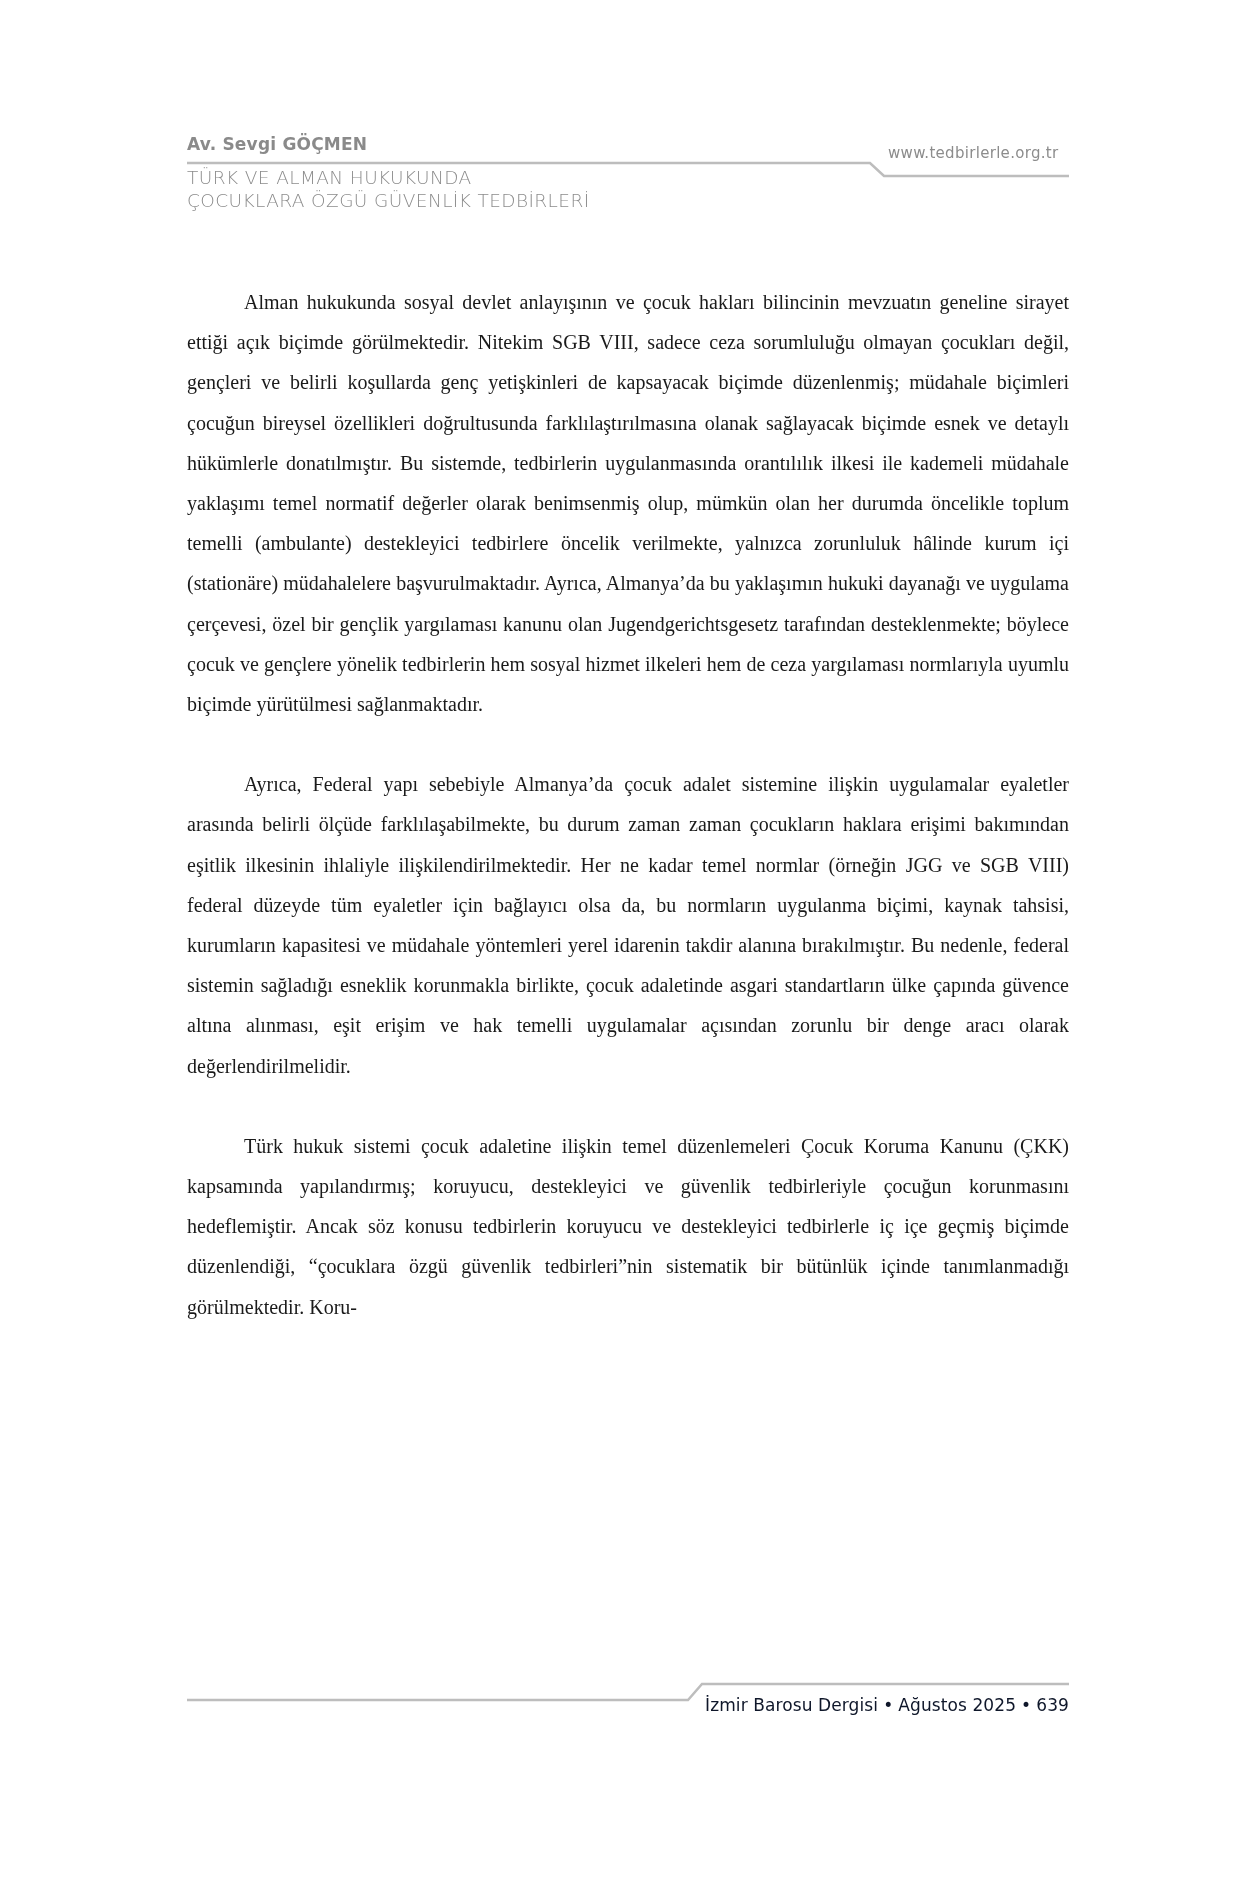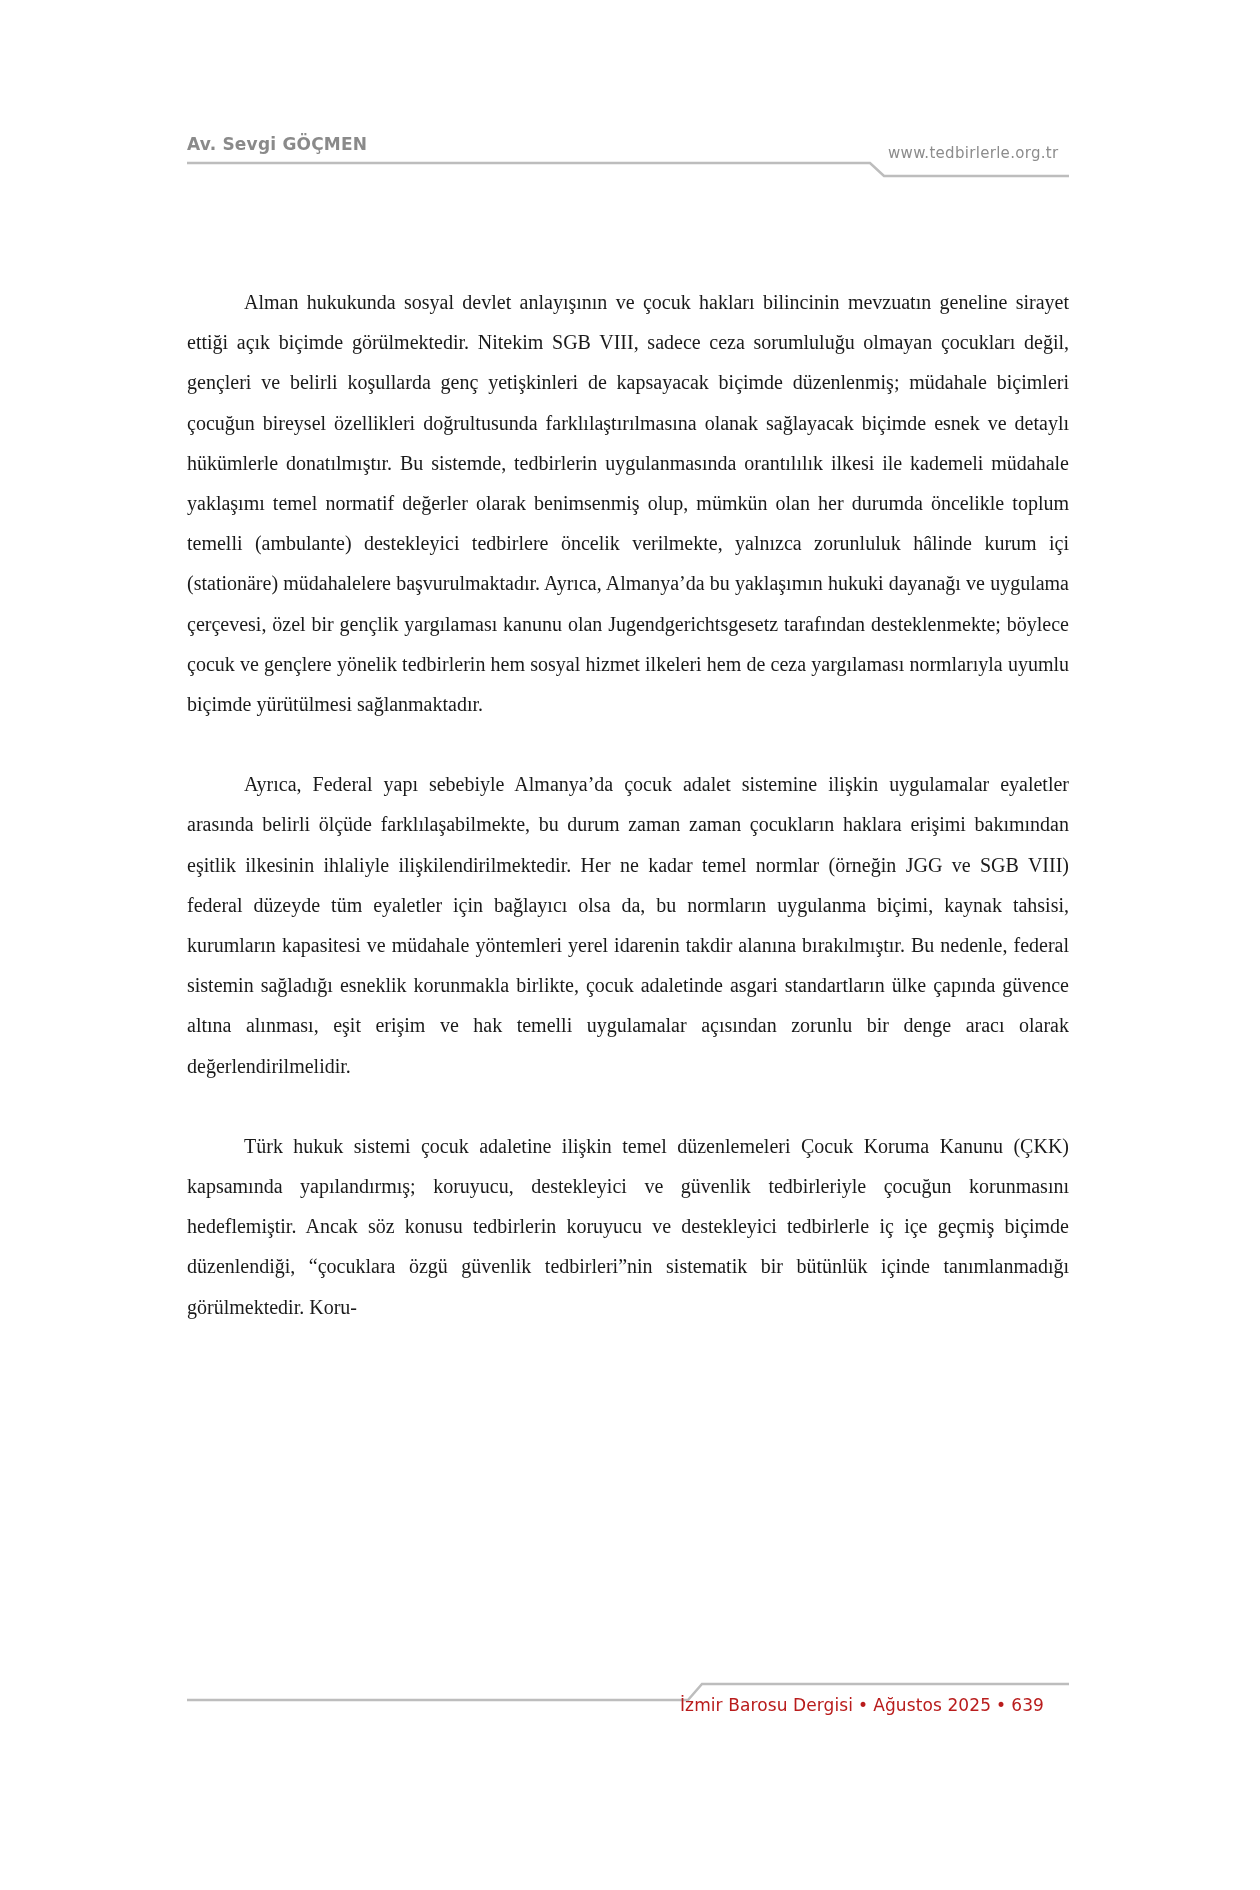--- a/index.html
+++ b/index.html
@@ -29,38 +29,42 @@
     font-family: "Liberation Serif", "DejaVu Serif", serif;
     font-size: 20px; line-height: 40.2px; color: #1a1a1a;
     text-align: justify; hyphens: manual;
   }
   .body-text p { margin: 0; text-indent: 57px; }
   .body-text p + p { margin-top: 40px; }
 
   .ftr {
     position: absolute; left: 680px; top: 1659px; width: 389px;
     font-family: "DejaVu Sans", sans-serif; font-size: 17px;
-    color: #b91c1c; text-align: left; white-space: nowrap; letter-spacing: 0.1px;
+    color: #0f172a; text-align: right; white-space: nowrap; letter-spacing: 0.1px;
   }
   .ftr .sep { margin: 0 5px; }
 </style>
 </head>
 <body>
 
 <div class="page">
 
   <svg class="rule" viewBox="0 0 1260 1890">
 
     <polyline points="187,127 870,127 884,140 1069,140" fill="none" stroke="#bdbdbd" stroke-width="2.5"></polyline>
 
     <polyline points="187,1664 688,1664 702,1648 1069,1648" fill="none" stroke="#bdbdbd" stroke-width="2.5"></polyline>
   </svg>
 
   <div class="hdr-author">Av. Sevgi GÖÇMEN</div>
 
+  <div class="hdr-title">
+    <div>TÜRK VE ALMAN HUKUKUNDA</div>
+    <div>ÇOCUKLARA ÖZGÜ GÜVENLİK TEDBİRLERİ</div>
+  </div>
 
   <div class="hdr-url">www.tedbirlerle.org.tr</div>
 
   <div class="body-text">
     <p>Alman hukukunda sosyal devlet anlayışının ve çocuk hakları bi­lincinin mevzuatın geneline sirayet ettiği açık biçimde görülmektedir. Nitekim SGB VIII, sadece ceza sorumluluğu olmayan çocukları değil, gençleri ve belirli koşullarda genç yetişkinleri de kapsayacak biçimde düzenlenmiş; müdahale biçimleri çocuğun bireysel özellikleri doğrul­tusunda farklılaştırılmasına olanak sağlayacak biçimde esnek ve detay­lı hükümlerle donatılmıştır. Bu sistemde, tedbirlerin uygulanmasında orantılılık ilkesi ile kademeli müdahale yaklaşımı temel normatif de­ğerler olarak benimsenmiş olup, mümkün olan her durumda öncelikle toplum temelli (ambulante) destekleyici tedbirlere öncelik verilmekte, yalnızca zorunluluk hâlinde kurum içi (stationäre) müdahalelere baş­vurulmaktadır. Ayrıca, Almanya’da bu yaklaşımın hukuki dayanağı ve uygulama çerçevesi, özel bir gençlik yargılaması kanunu olan Jugend­gerichtsgesetz tarafından desteklenmekte; böylece çocuk ve gençlere yönelik tedbirlerin hem sosyal hizmet ilkeleri hem de ceza yargılaması normlarıyla uyumlu biçimde yürütülmesi sağlanmaktadır.</p>
     <p>Ayrıca, Federal yapı sebebiyle Almanya’da çocuk adalet sistemine ilişkin uygulamalar eyaletler arasında belirli ölçüde farklılaşabilmekte, bu durum zaman zaman çocukların haklara erişimi bakımından eşitlik ilkesinin ihlaliyle ilişkilendirilmektedir. Her ne kadar temel normlar (örneğin JGG ve SGB VIII) federal düzeyde tüm eyaletler için bağla­yıcı olsa da, bu normların uygulanma biçimi, kaynak tahsisi, kurumların kapasitesi ve müdahale yöntemleri yerel idarenin takdir alanına bırakıl­mıştır. Bu nedenle, federal sistemin sağladığı esneklik korunmakla bir­likte, çocuk adaletinde asgari standartların ülke çapında güvence altına alınması, eşit erişim ve hak temelli uygulamalar açısından zorunlu bir denge aracı olarak değerlendirilmelidir.</p>
     <p>Türk hukuk sistemi çocuk adaletine ilişkin temel düzenlemeleri Ço­cuk Koruma Kanunu (ÇKK) kapsamında yapılandırmış; koruyucu, des­tekleyici ve güvenlik tedbirleriyle çocuğun korunmasını hedeflemiştir. Ancak söz konusu tedbirlerin koruyucu ve destekleyici tedbirlerle iç içe geçmiş biçimde düzenlendiği, “çocuklara özgü güvenlik tedbirleri”nin sistematik bir bütünlük içinde tanımlanmadığı görülmektedir. Koru-</p>
   </div>
 
   <div class="ftr">

